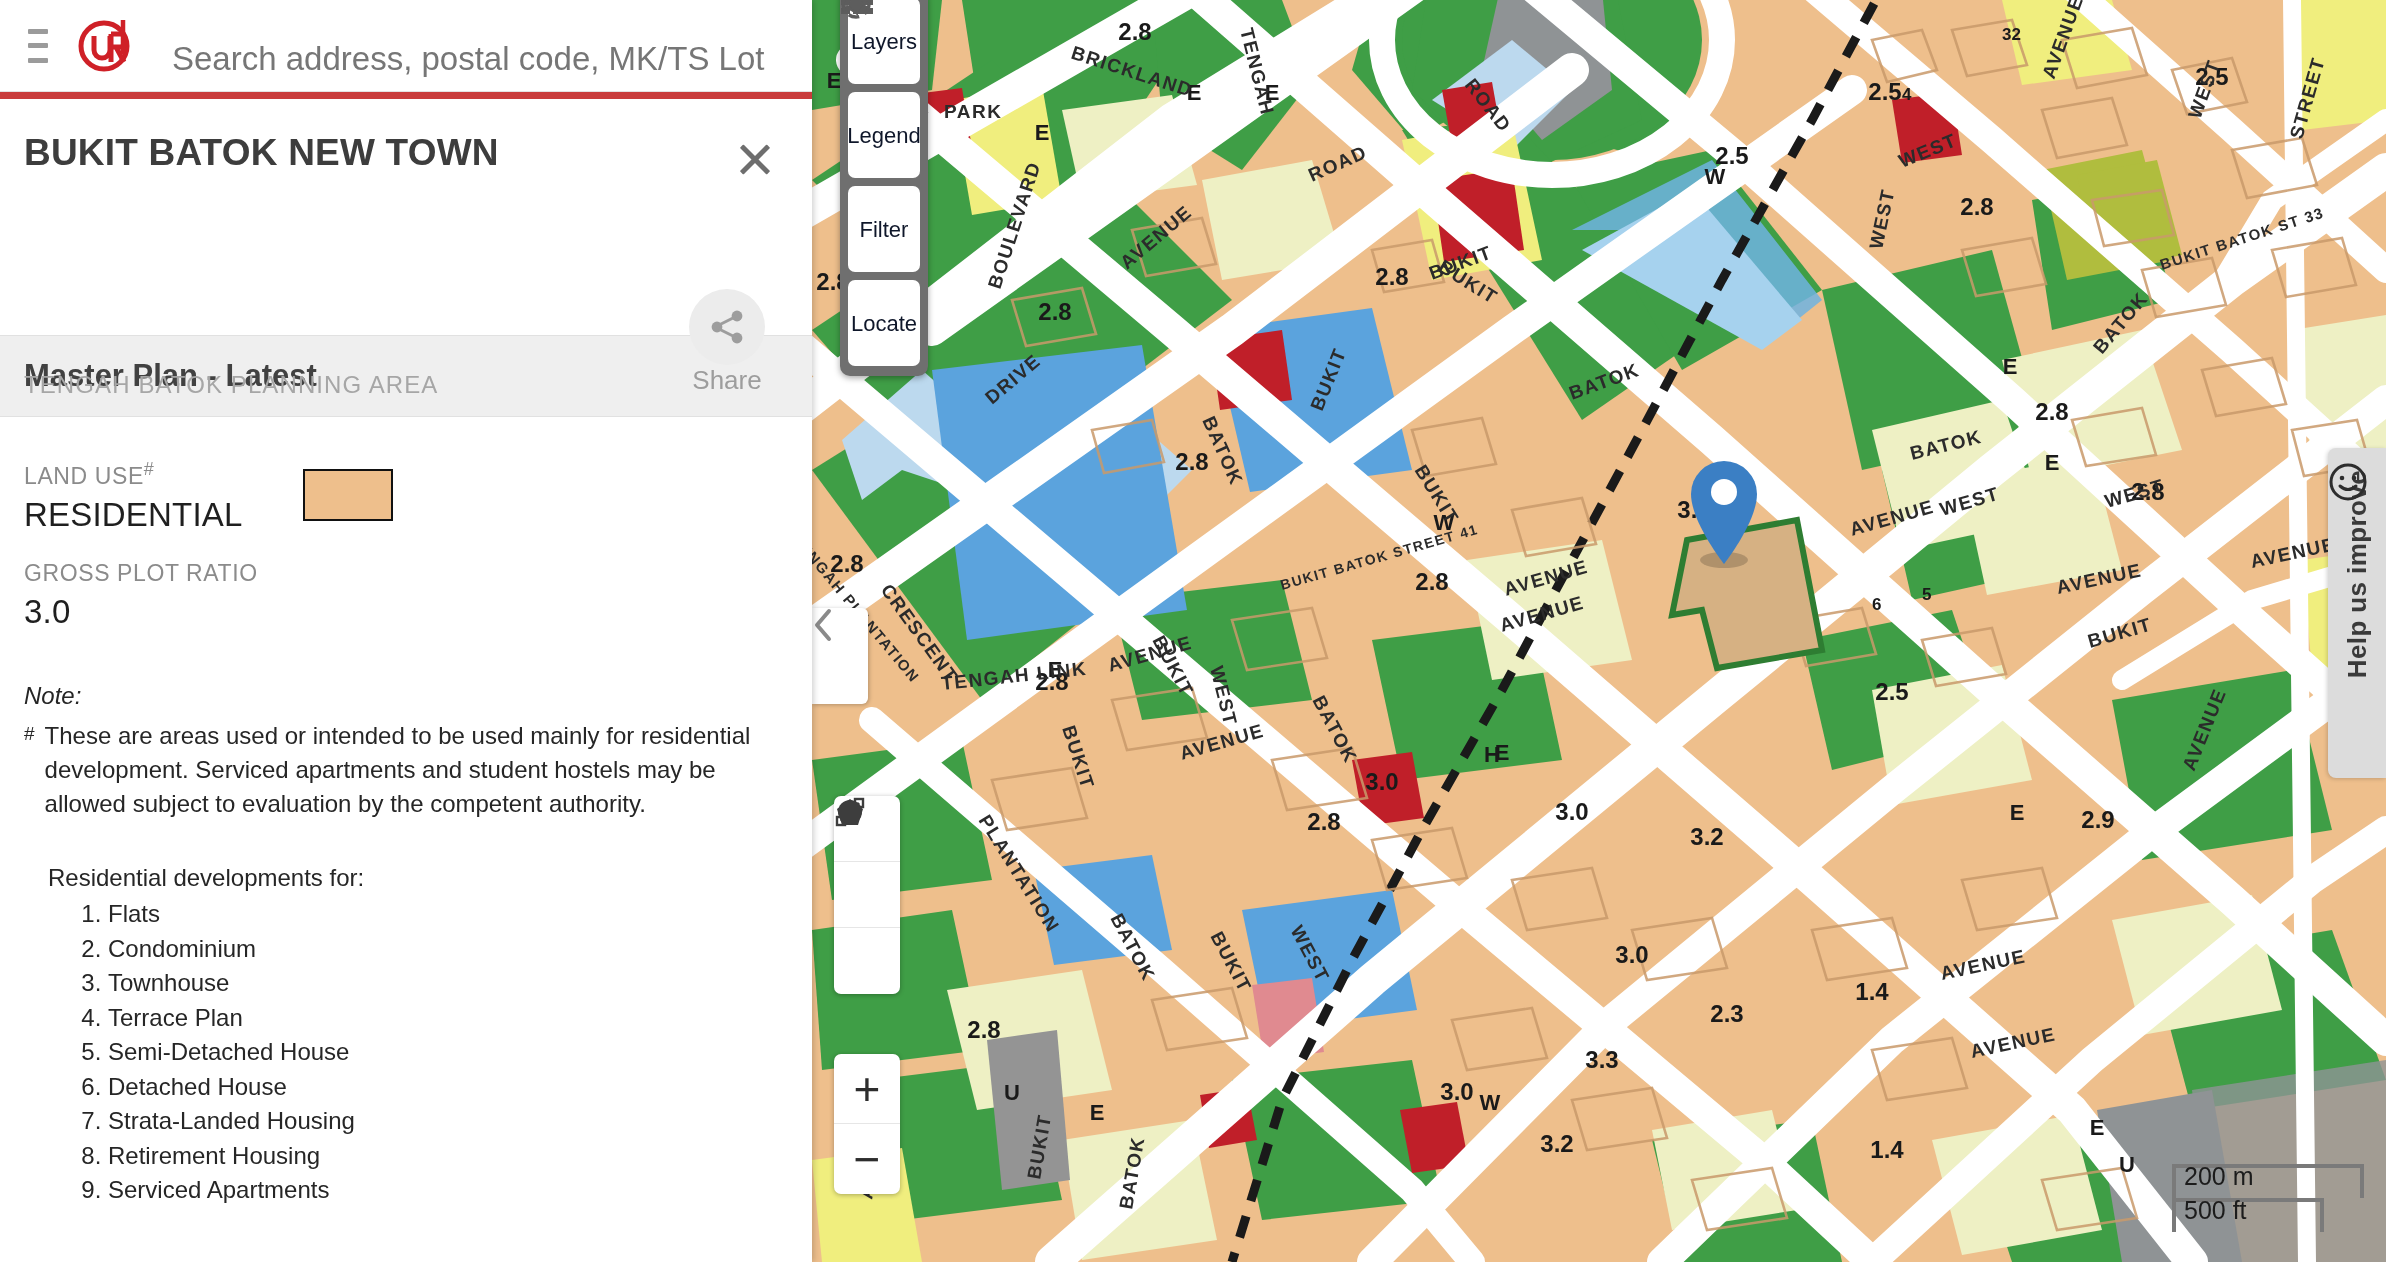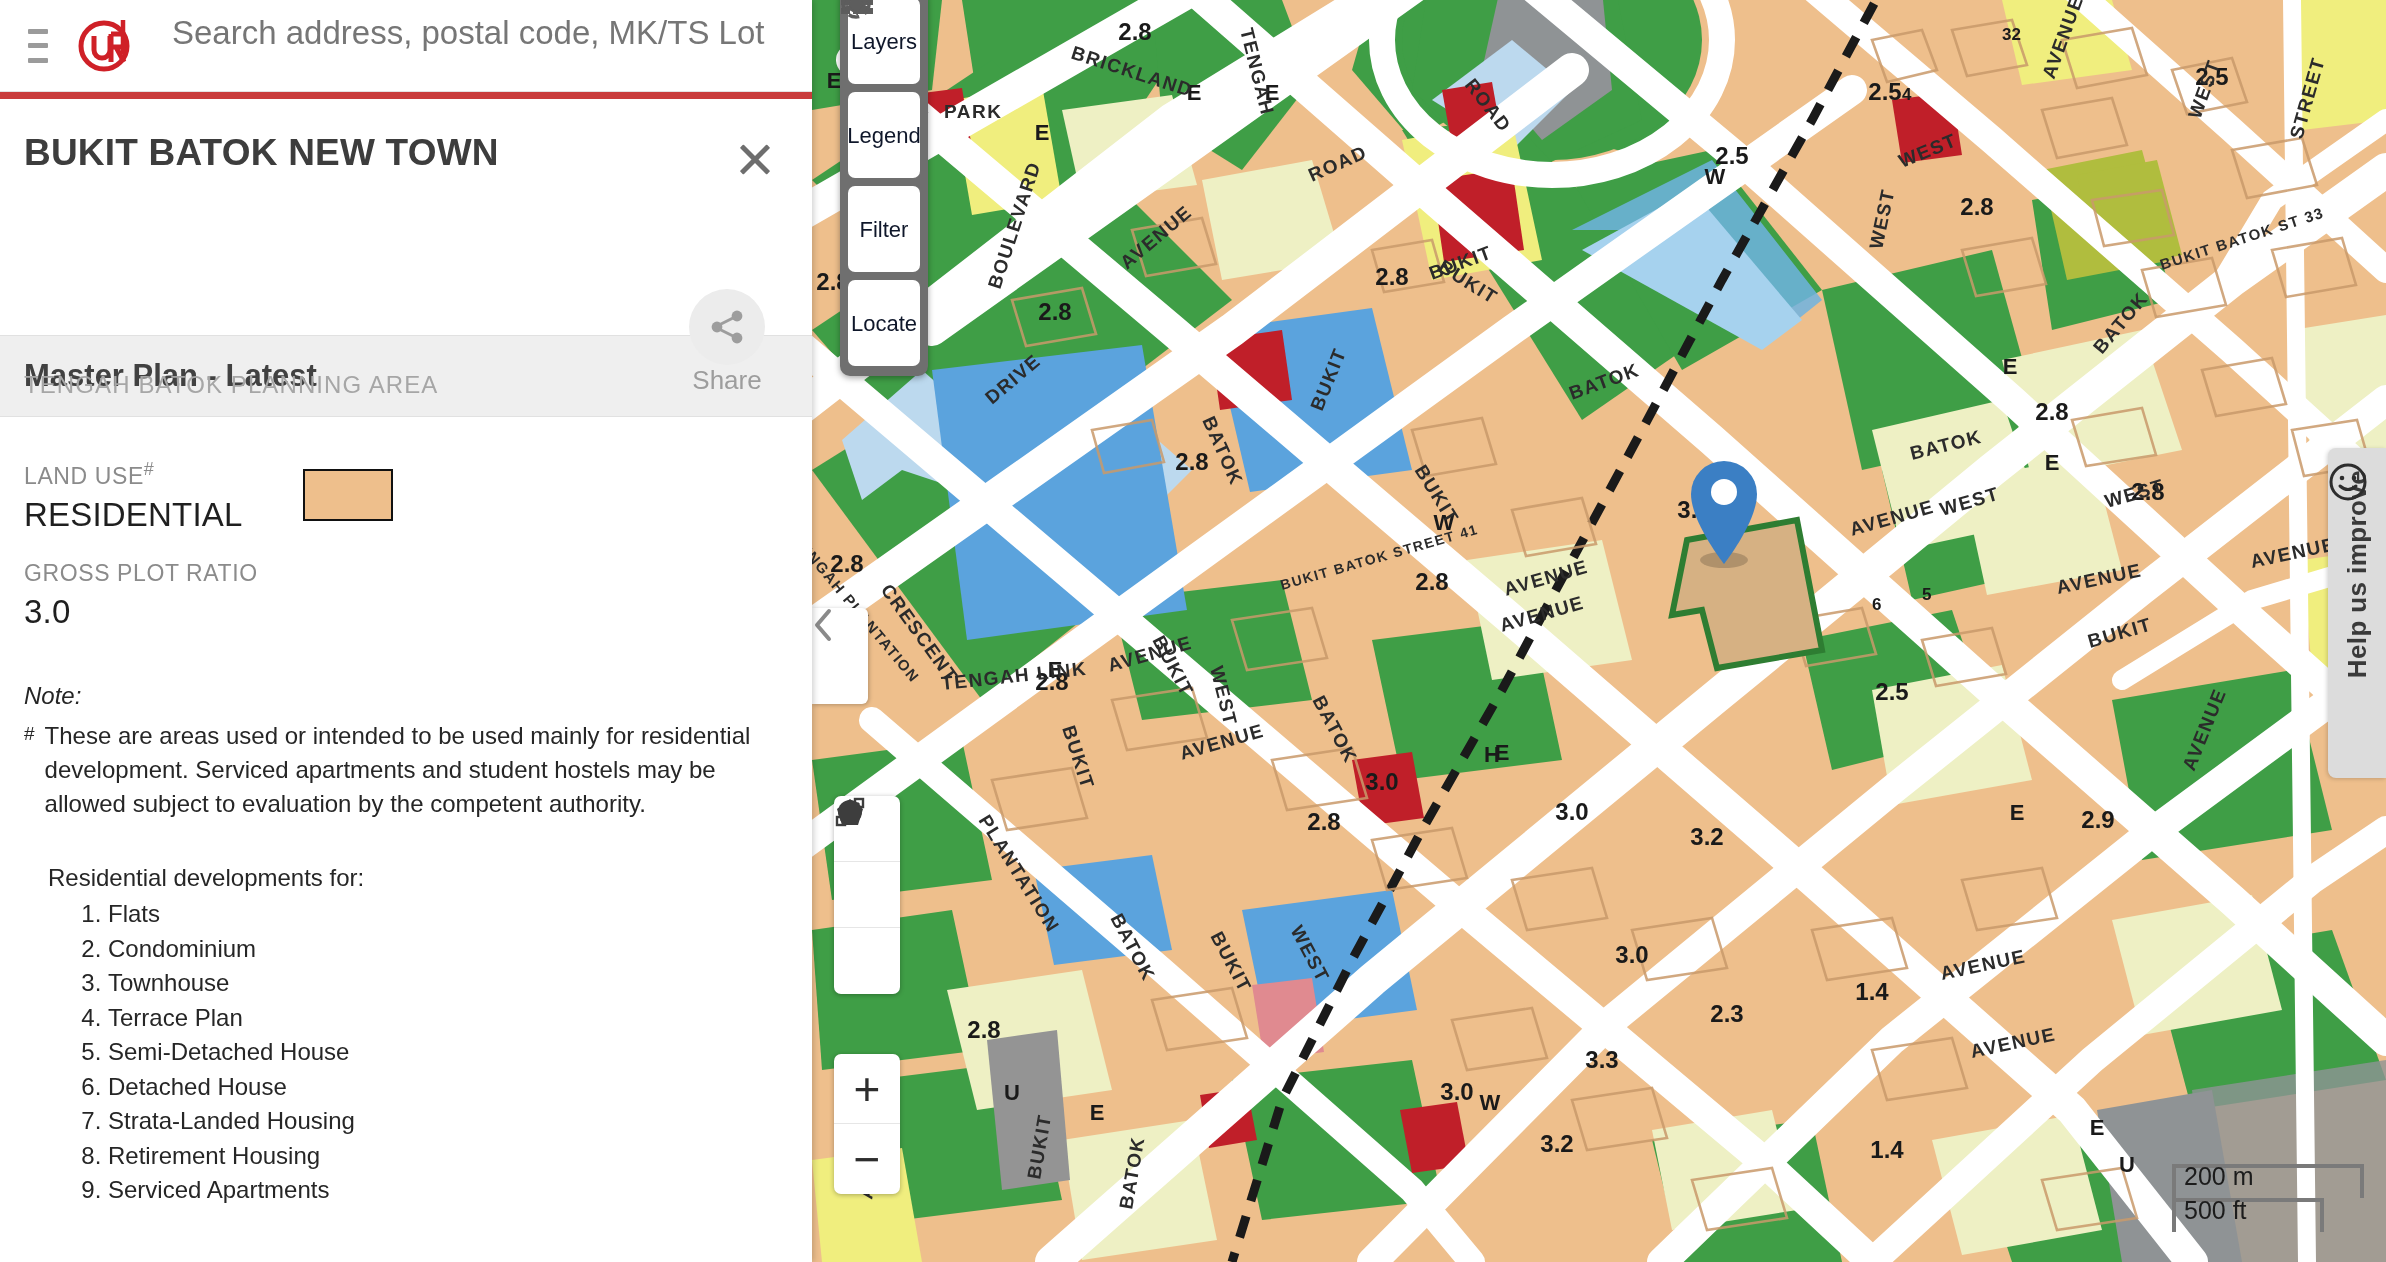--- a/index.html
+++ b/index.html
@@ -11,21 +11,21 @@
   #left-panel { position:absolute; left:0; top:0; width:812px; height:1262px;
     background:#fff; z-index:40; overflow:hidden;
     box-shadow:2px 0 6px rgba(0,0,0,.18); }
 
   #topbar { position:relative; height:92px; display:flex; align-items:center;
     background:#fff; border-bottom:1px solid #e3e3e3; }
   #hamburger { width:44px; height:34px; margin-left:28px; display:flex;
     flex-direction:column; justify-content:space-between; cursor:pointer; }
   #hamburger i { display:block; height:5px; background:#9b9b9b; border-radius:1px; }
   #logo { margin-left:30px; width:56px; height:56px; position:relative; }
-  .srch-wrap { flex:1; margin-left:38px; position:relative; height:64px; display:flex; align-items:flex-start;}
+  .srch-wrap { flex:1; margin-left:38px; position:relative; height:64px; display:flex; align-items:flex-end;}
   #search-input { border:none; outline:none; font-size:33px; color:#6e6e6e;
     font-family:"Liberation Sans", sans-serif; width:640px; background:transparent; }
   #search-input::placeholder { color:#767676; }
   #redline { height:7px; background:#c93c3c; }
 
   #panel-head { padding:34px 52px 0 24px; position:relative; height:214px; }
   #place-title { font-size:37px; font-weight:bold; color:#3d3d3d; letter-spacing:.2px;
     line-height:1.1; }
   #panel-close { position:absolute; right:36px; top:40px; width:42px; height:42px; cursor:pointer; }
   #panel-close:before,#panel-close:after{content:"";position:absolute;left:2px;top:18px;

